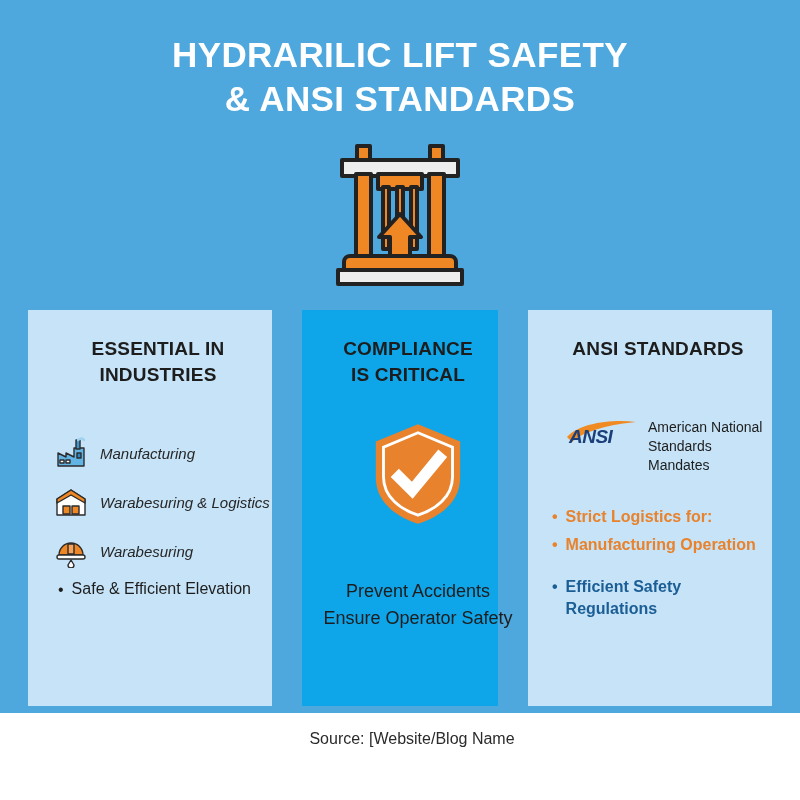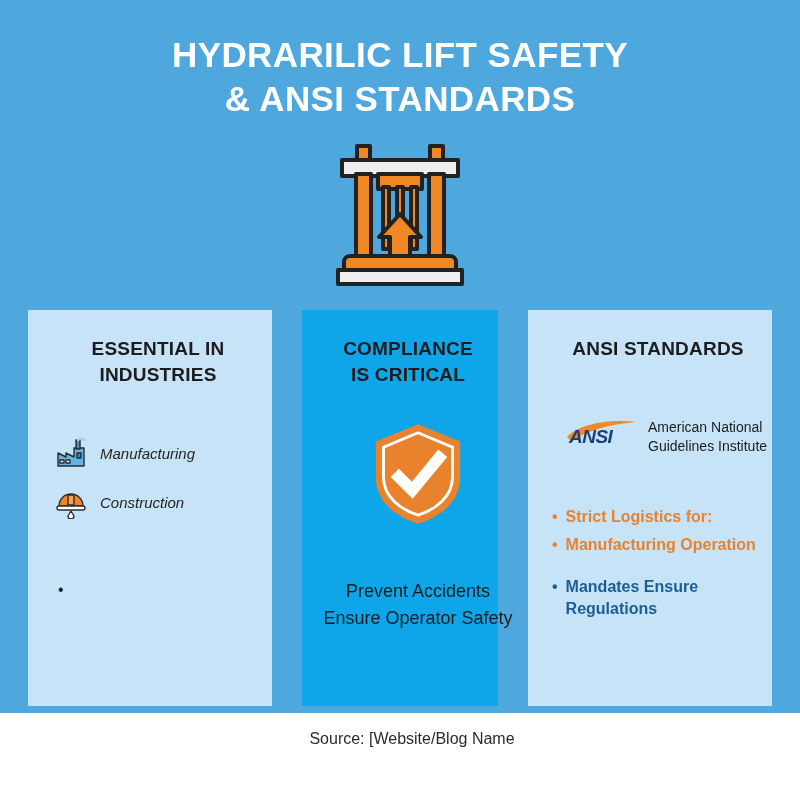--- a/index.html
+++ b/index.html
@@ -281,41 +281,55 @@
                 <rect x="6" y="24" width="4" height="3" fill="#ffffff"></rect>
                 <rect x="12" y="24" width="4" height="3" fill="#ffffff"></rect>
                 <rect x="23" y="17" width="4" height="5" fill="#2f86c2"></rect>
               </g>
               <path d="M24 4 q4 -3 6 0" stroke="#9ed2ef" stroke-width="2.4" fill="none" stroke-linecap="round"></path>
             </svg>
           </span>
           <span class="icon-label">Manufacturing</span>
         </div>
 
+        <div class="icon-row">
+          <span class="icon-slot">
+            <svg viewBox="0 0 34 34" width="34" height="34" aria-hidden="true">
+              <g stroke="#2c2c2c" stroke-width="1.4" stroke-linejoin="round">
+                <path d="M3 14 L17 5 L31 14 L31 30 L3 30 Z" fill="#ffffff"></path>
+                <path d="M3 14 L17 5 L31 14 L31 18 L17 10 L3 18 Z" fill="#ef8724"></path>
+                <rect x="9" y="21" width="7" height="8" fill="#ef8724"></rect>
+                <rect x="18" y="21" width="7" height="8" fill="#ef8724"></rect>
+              </g>
+            </svg>
+          </span>
+          <span class="icon-label">Warabesuring &amp; Logistics</span>
+        </div>
 
         <div class="icon-row">
           <span class="icon-slot">
             <svg viewBox="0 0 34 34" width="34" height="34" aria-hidden="true">
               <g stroke="#2c2c2c" stroke-width="1.4" stroke-linejoin="round">
                 <path d="M5 21 a12 12 0 0 1 24 0 Z" fill="#ef8724"></path>
                 <rect x="3" y="21" width="28" height="4" rx="2" fill="#ffffff"></rect>
                 <rect x="14" y="10" width="6" height="10" fill="#f4a košík" stroke="none"></rect>
                 <rect x="14" y="10" width="6" height="10" fill="#f7a45a"></rect>
                 <path d="M17 26 l3 5 a3 3 0 0 1 -6 0 Z" fill="#ffffff"></path>
               </g>
             </svg>
           </span>
-          <span class="icon-label">Construction</span>
+          <span class="icon-label">Warabesuring</span>
         </div>
 
       </div>
 
       <div class="plain-bullets">
         <div class="plain-bullet">
           <span class="dot">•</span>
+          <span>Safe &amp; Efficient Elevation</span>
         </div>
       </div>
     </div>
 
     <div class="card card-center">
       <div class="card-title">
         <div>COMPLIANCE</div>
         <div>IS CRITICAL</div>
       </div>
 
@@ -340,37 +354,37 @@
 
       <div class="ansi-logo-row">
         <span class="ansi-mark">
           <svg viewBox="0 0 72 30" width="72" height="30" aria-hidden="true">
             <path d="M1 19 C14 5 46 1 70 4 C48 6 19 12 6 24 Z" fill="#f08a22"></path>
             <text x="3" y="25" font-family="'Liberation Sans', sans-serif" font-size="19" font-weight="bold" font-style="italic" fill="#1b3f7a" letter-spacing="-0.5">ANSI</text>
           </svg>
         </span>
         <span class="ansi-org">
           <div>American National</div>
-          <div>Guidelines Institute</div>
+          <div>Standards Mandates</div>
         </span>
       </div>
 
       <div class="ansi-bullets">
         <div class="ansi-bullet bul-orange">
           <span class="dot">•</span>
           <span>Strict Logistics for:</span>
         </div>
         <div class="ansi-bullet bul-orange">
           <span class="dot">•</span>
           <span>Manufacturing Operation</span>
         </div>
         <div class="spacer-gap"></div>
         <div class="ansi-bullet bul-navy">
           <span class="dot">•</span>
-          <span>Mandates Ensure Regulations</span>
+          <span>Efficient Safety Regulations</span>
         </div>
       </div>
     </div>
 
   </div>
 
   <div class="footer">
     <div class="footer-line">Source: [Website/Blog Name</div>
   </div>
 

